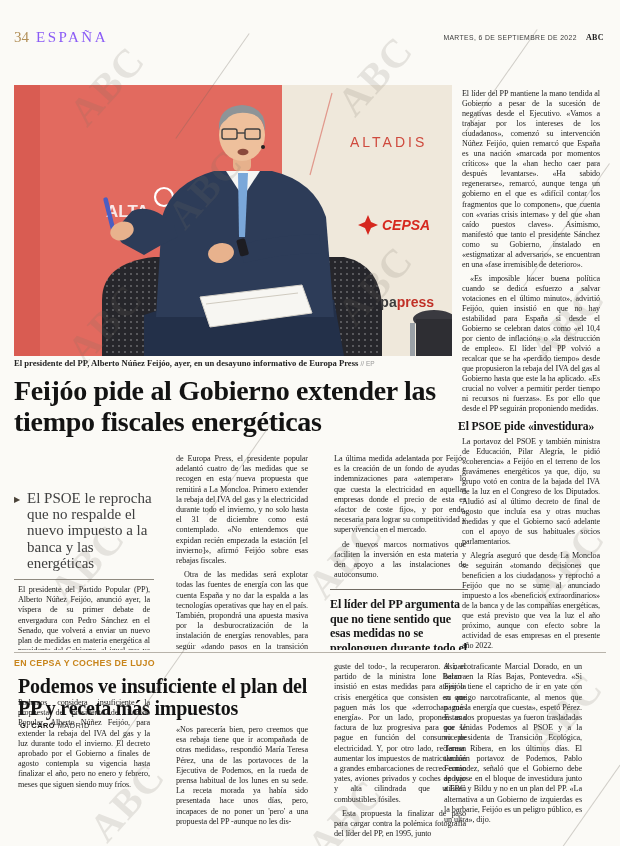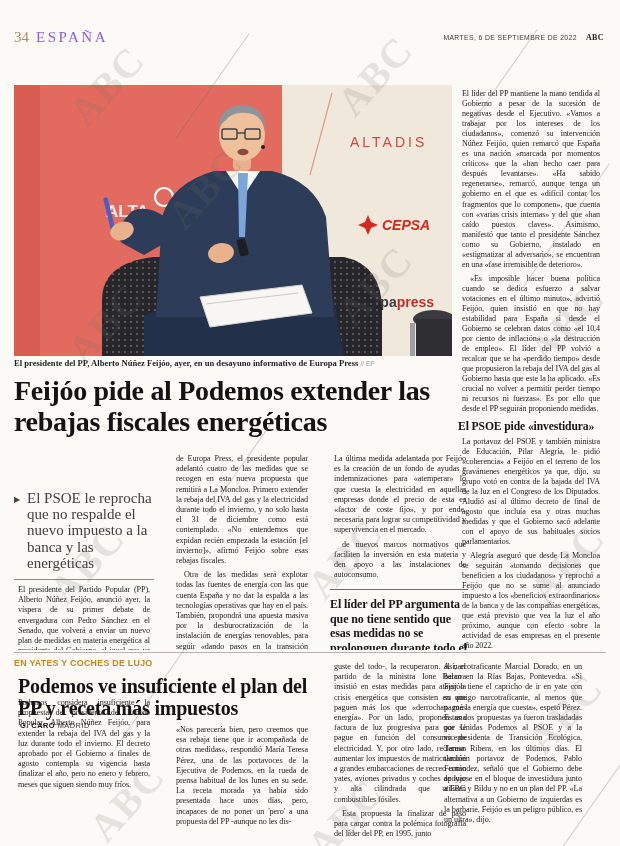--- a/index.html
+++ b/index.html
@@ -118,21 +118,21 @@
       <path d="M186 212 L288 200 L298 228 L196 242 Z" fill="#f7f6f2" stroke="#d8d4cb" stroke-width="1"></path>
       <line x1="192" y1="219" x2="284" y2="208" stroke="#cfcabf" stroke-width="1"></line>
     </g>
   </svg>
 </div>
 <div class="abs caption">
   <span>El presidente del PP, Alberto Núñez Feijóo, ayer, en un desayuno informativo de Europa Press</span>
   <span class="credit">// EP</span>
 </div>
 
-<h1 class="abs headline" style="margin:0;">Feijóo pide al Podemos extender las rebajas fiscales energéticas</h1>
+<h1 class="abs headline" style="margin:0;">Feijóo pide al Gobierno extender las tiempo fiscales energéticas</h1>
 
 <div class="abs col c1">
   <div class="standfirst">El PSOE le reprocha que no respalde el nuevo impuesto a la banca y las energéticas</div>
   <div class="rule"></div>
   <div class="bt">
     <p>El presidente del Partido Popular (PP), Alberto Núñez Feijóo, anunció ayer, la víspera de su primer debate de envergadura con Pedro Sánchez en el Senado, que volverá a enviar un nuevo plan de medidas en materia energética al presidente del Gobierno, al igual que ya hizo cuando llegó a la presidencia del primer partido de la oposición.</p>
     <p>Durante un desayuno informativo</p>
   </div>
 </div>
 
@@ -157,21 +157,21 @@
   </div>
   <div class="subhead">El PSOE pide «investidura»</div>
   <div class="bt tight">
     <p>La portavoz del PSOE y también ministra de Educación, Pilar Alegría, le pidió «coherencia» a Feijóo en el terreno de los gravámenes energéticos ya que, dijo, su grupo votó en contra de la bajada del IVA de la luz en el Congreso de los Diputados. Aludió así al último decreto de final de agosto que incluía esa y otras muchas medidas y que el Gobierno sacó adelante con el apoyo de sus habituales socios parlamentarios.</p>
     <p>Alegría aseguró que desde La Moncloa se seguirán «tomando decisiones que beneficien a los ciudadanos» y reprochó a Feijóo que no se sume al anunciado impuesto a los «beneficios extraordinarios» de la banca y de las compañías energéticas, que está previsto que vea la luz el año próximo, aunque con efecto sobre la actividad de esas empresas en el presente año 2022.</p>
   </div>
 </div>
 
 <div class="abs divider"></div>
 
-<div class="abs kicker">EN YATES Y COCHES DE LUJO</div>
+<div class="abs kicker">EN CEPSA Y COCHES DE LUJO</div>
 <h2 class="abs b-headline" style="margin:4px;">Podemos ve insuficiente el plan del PP y receta más impuestos</h2>
 <div class="abs b-byline byline">
   <span>G. CARO</span>
   <span class="city">MADRID</span>
 </div>
 
 <div class="abs col b1 bt">
   <p>Podemos considera insuficiente la propuesta del presidente del Partido Popular, Alberto Núñez Feijóo, para extender la rebaja del IVA del gas y la luz durante todo el invierno. El decreto aprobado por el Gobierno a finales de agosto contempla su vigencia hasta finalizar el año, pero no enero y febrero, meses que siguen siendo muy fríos.</p>
 </div>
 <div class="abs col b2 bt">

